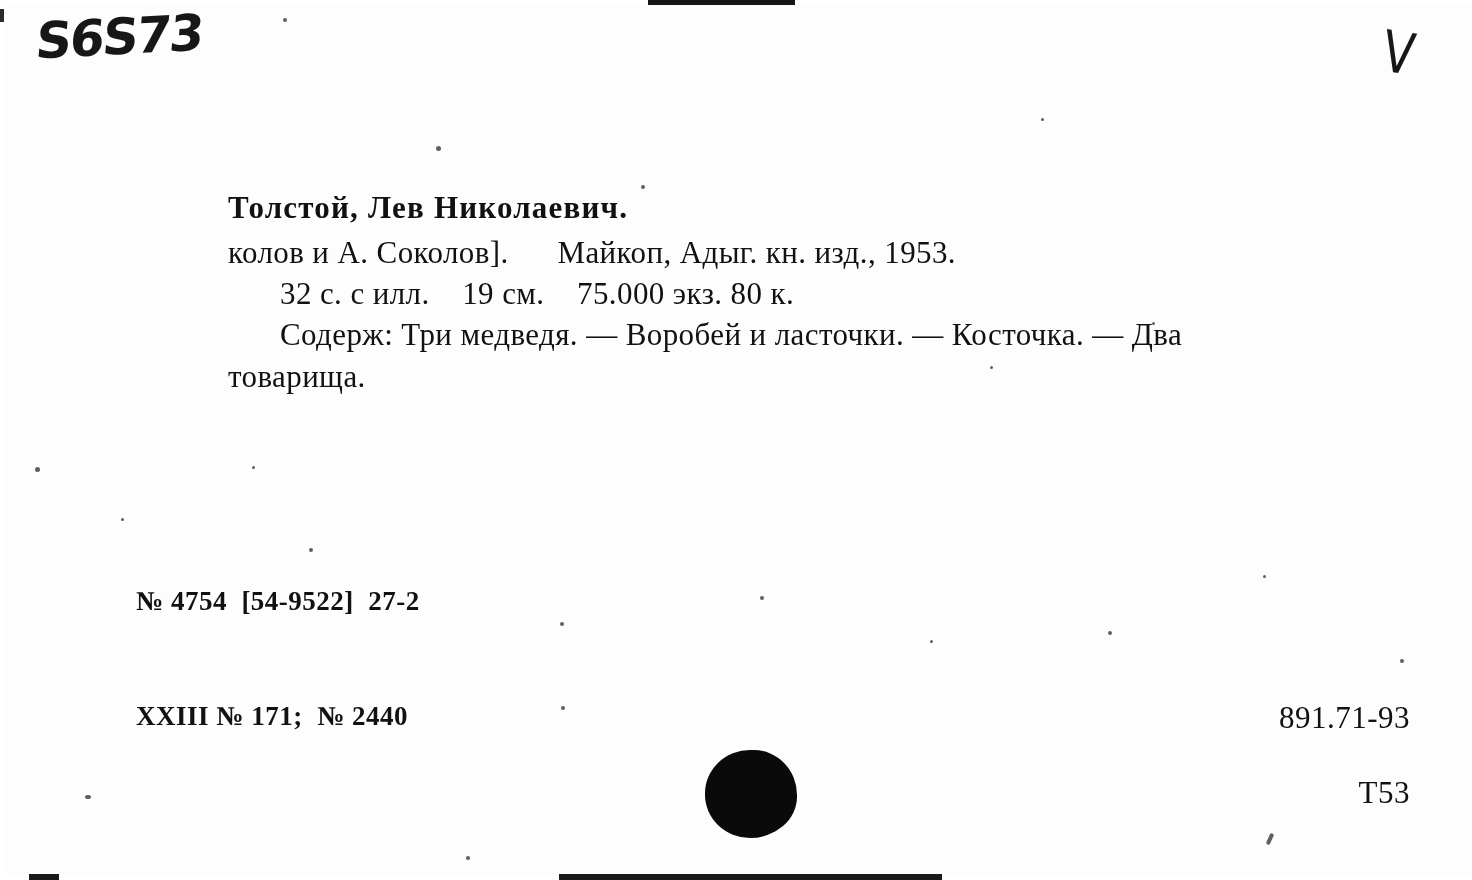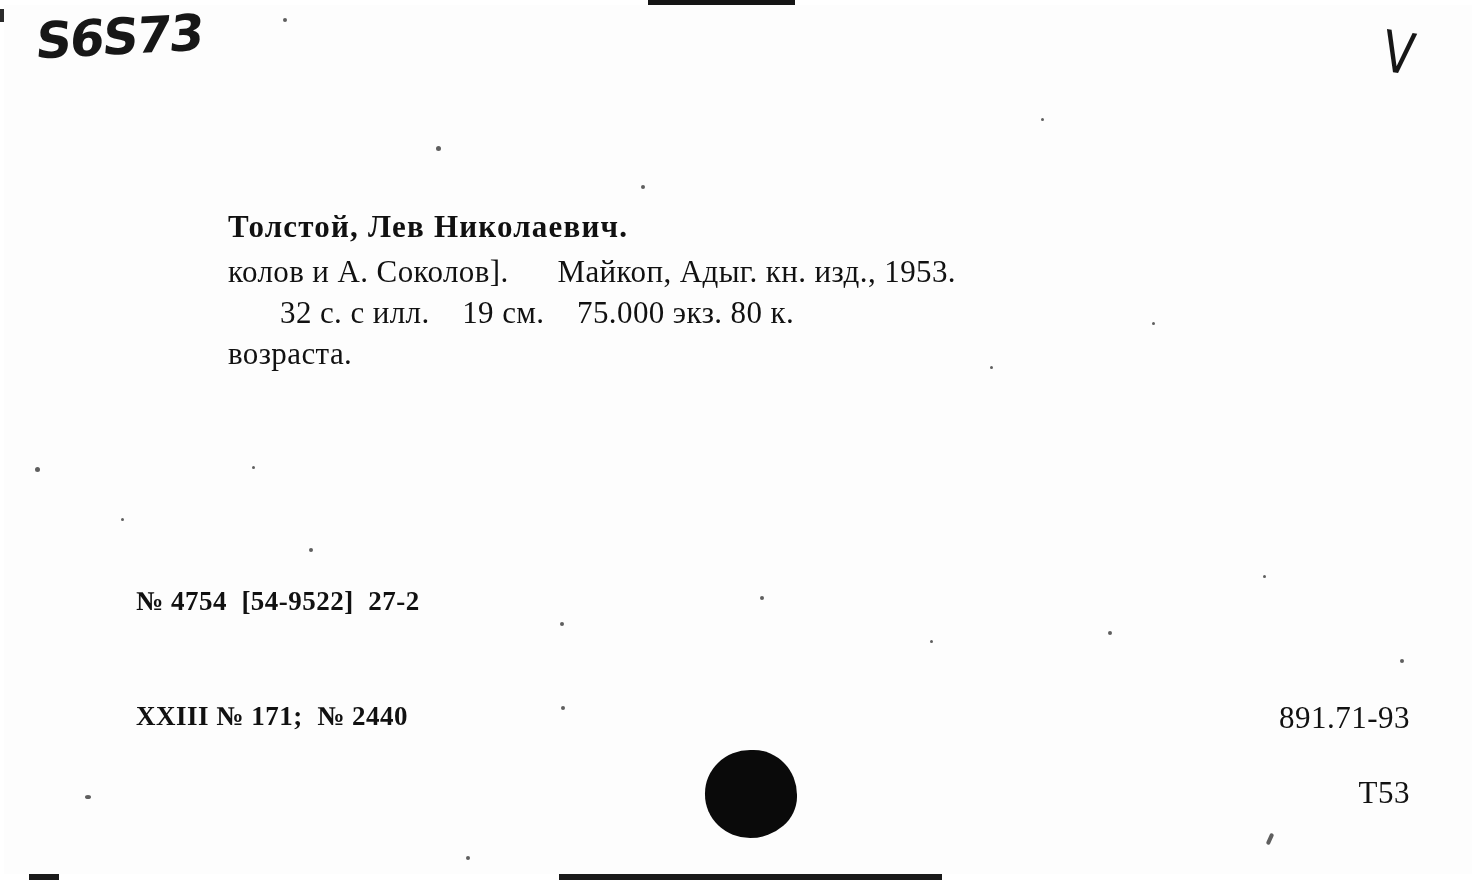--- a/index.html
+++ b/index.html
@@ -81,21 +81,20 @@
     position: absolute;
     left: 228px;
     top: 190px;
     width: 1180px;
   }
   .author {
     font-weight: 700;
     font-size: 31px;
     letter-spacing: 1.2px;
     margin-bottom: 6px;
-    margin-top: 19px;
   }
   .body-line {
     font-size: 31px;
     letter-spacing: .4px;
     line-height: 1.33;
     white-space: pre;
   }
   .indent { padding-left: 52px; }
 
   
@@ -166,21 +165,22 @@
   </div>
 
   <div class="handwritten-id">S6S73</div>
 
   <div class="handwritten-check">V</div>
 
   <div class="record">
     <div class="author">Толстой, Лев Николаевич.</div>
     <div class="body-line">колов и А. Соколов].      Майкоп, Адыг. кн. изд., 1953.</div>
     <div class="body-line indent">32 с. с илл.    19 см.    75.000 экз. 80 к.</div>
-    <div class="body-line">возраста.</div>
+    <div class="body-line indent">Содерж: Три медведя. — Воробей и ласточки. — Косточка. — Два</div>
+    <div class="body-line">товарища.</div>
   </div>
 
   <div class="control-block">
     <div>№ 4754  [54-9522]  27-2</div>
     <div>XXIII № 171;  № 2440</div>
   </div>
 
   <div class="ink-blot"></div>
 
   <div class="class-block">

